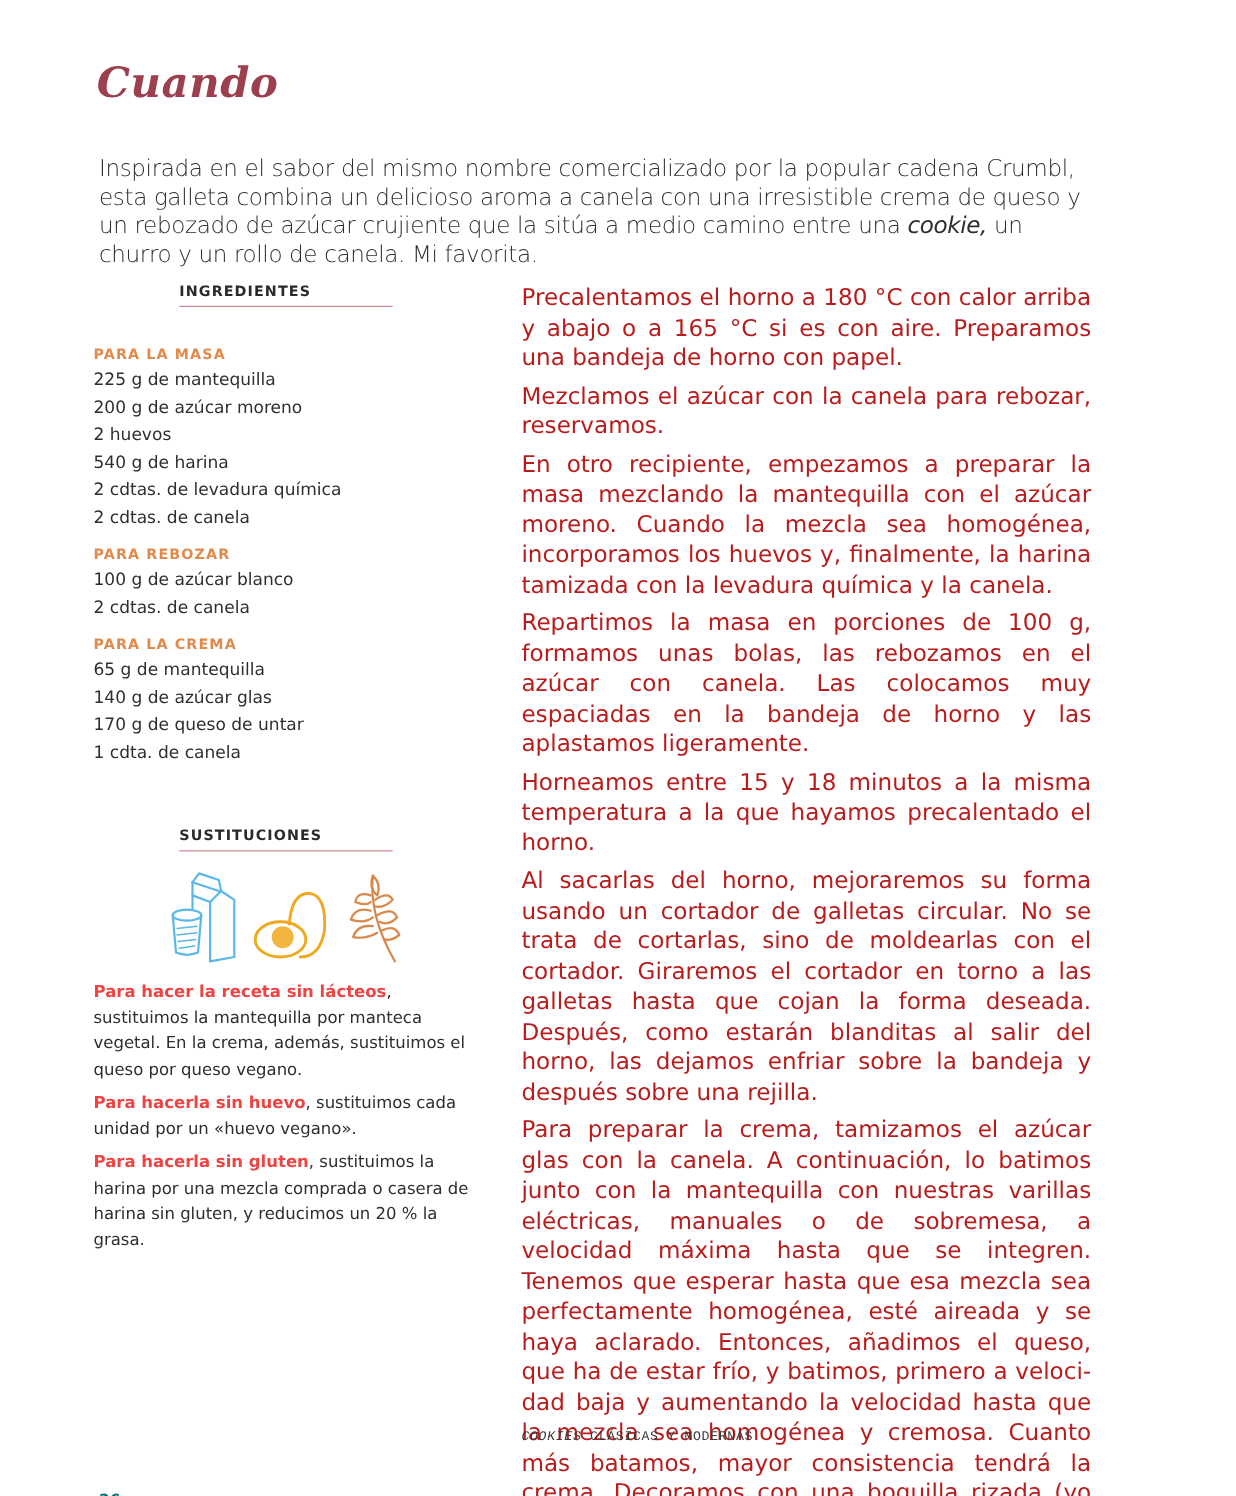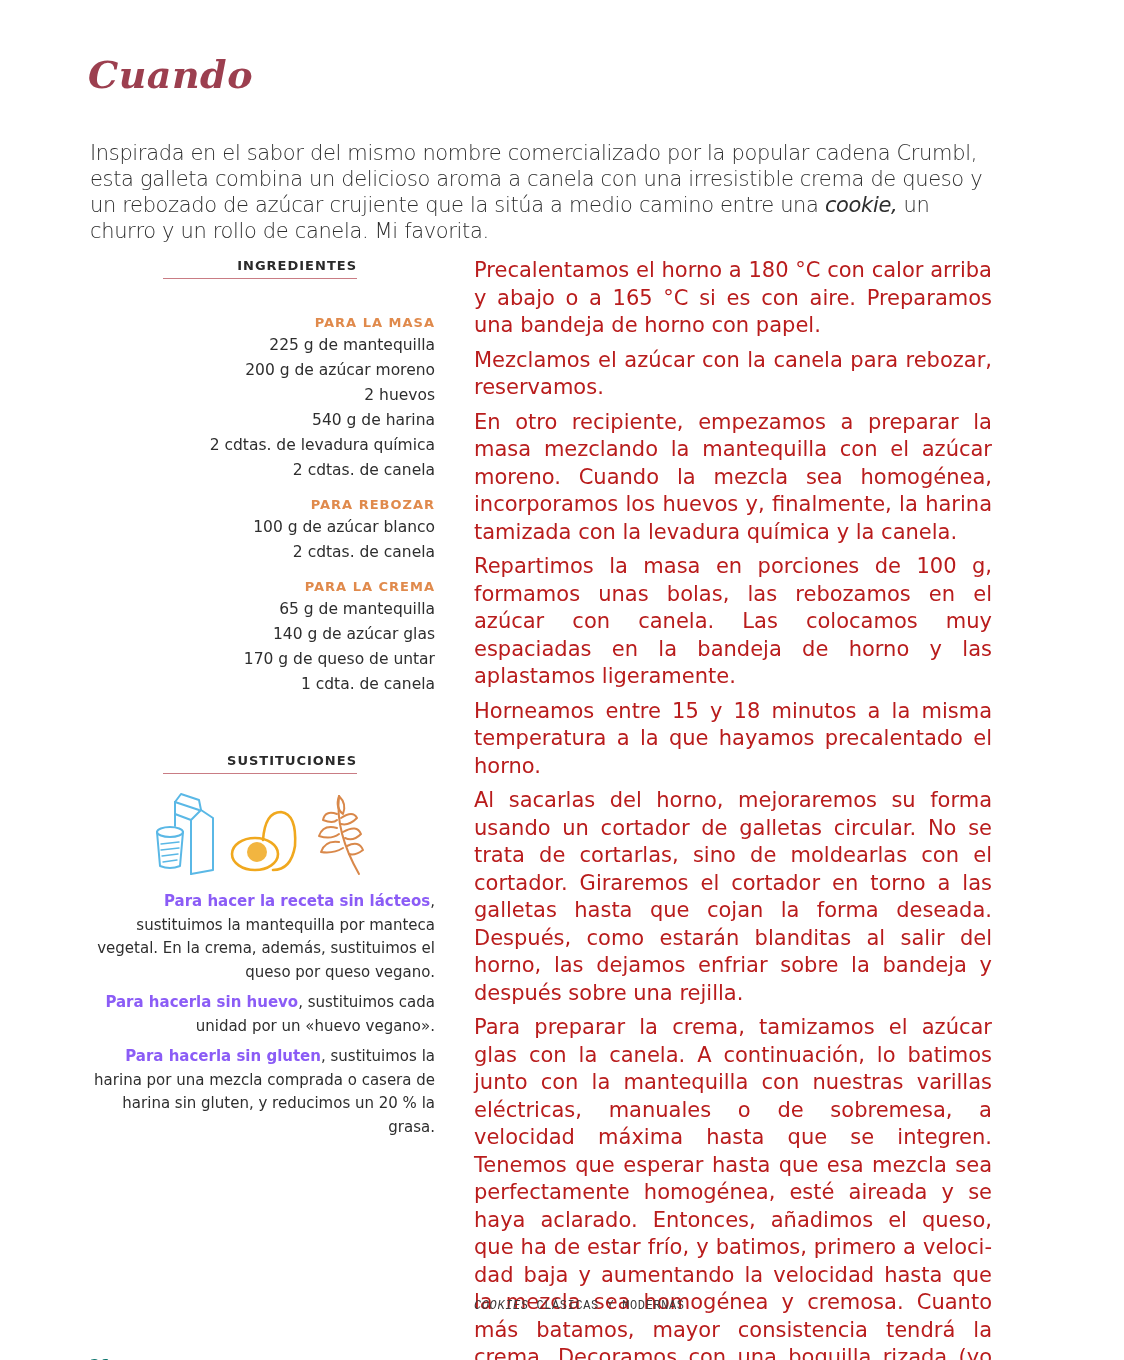--- a/index.html
+++ b/index.html
@@ -13,41 +13,41 @@
       font-size: 38px; color: #9c3f4f; letter-spacing: 0.5px; margin: 0;
     }
     .intro {
       position: absolute; left: 90px; top: 140px; width: 905px;
       font-size: 21px; line-height: 26px; color: #2e2e2e; margin: 0;
       letter-spacing: -0.35px; font-weight: 300;
     }
     .intro em { font-style: italic; }
 
     .sidebar {
-      position: absolute; left: 85px; top: 258px; width: 350px; text-align: right;
+      position: absolute; left: 85px; top: 258px; width: 350px; text-align: left;
     }
     .section-head {
       display: block; width: 194px; margin: 0 auto; padding-bottom: 5px;
       border-bottom: 1.5px solid #c97c84;
       font-size: 13px; font-weight: bold; letter-spacing: 1px; color: #2a2a2a;
     }
     .sub-head {
       font-size: 13px; font-weight: bold; letter-spacing: 1px; color: #e08a4c;
       margin-top: 14px; margin-bottom: 3px;
     }
     .sub-head.first { margin-top: 36px; }
     .ing { font-size: 15.5px; line-height: 25px; color: #2e2e2e; }
     .subs-head-wrap { margin-top: 56px; }
     .icons {
       display: flex; justify-content: center; gap: 12px; margin-top: 16px; height: 86px;
       align-items: flex-end;
     }
     .subs { margin-top: 14px; font-size: 15px; line-height: 23.5px; color: #2e2e2e; }
     .subs p { margin: 0 0 7px 0; }
-    .subs .hl { color: #8b5cf6; font-weight: bold; }
+    .subs .hl { color: #ef4444; font-weight: bold; }
 
     .steps {
       position: absolute; left: 474px; top: 257px; width: 518px;
       font-size: 21px; line-height: 27.5px; color: #b91c1c;
       text-align: justify; hyphens: manual;
     }
     .steps p { margin: 0 0 7px 0; }
 
     .footer-page {
       position: absolute; left: 90px; top: 1356px;

